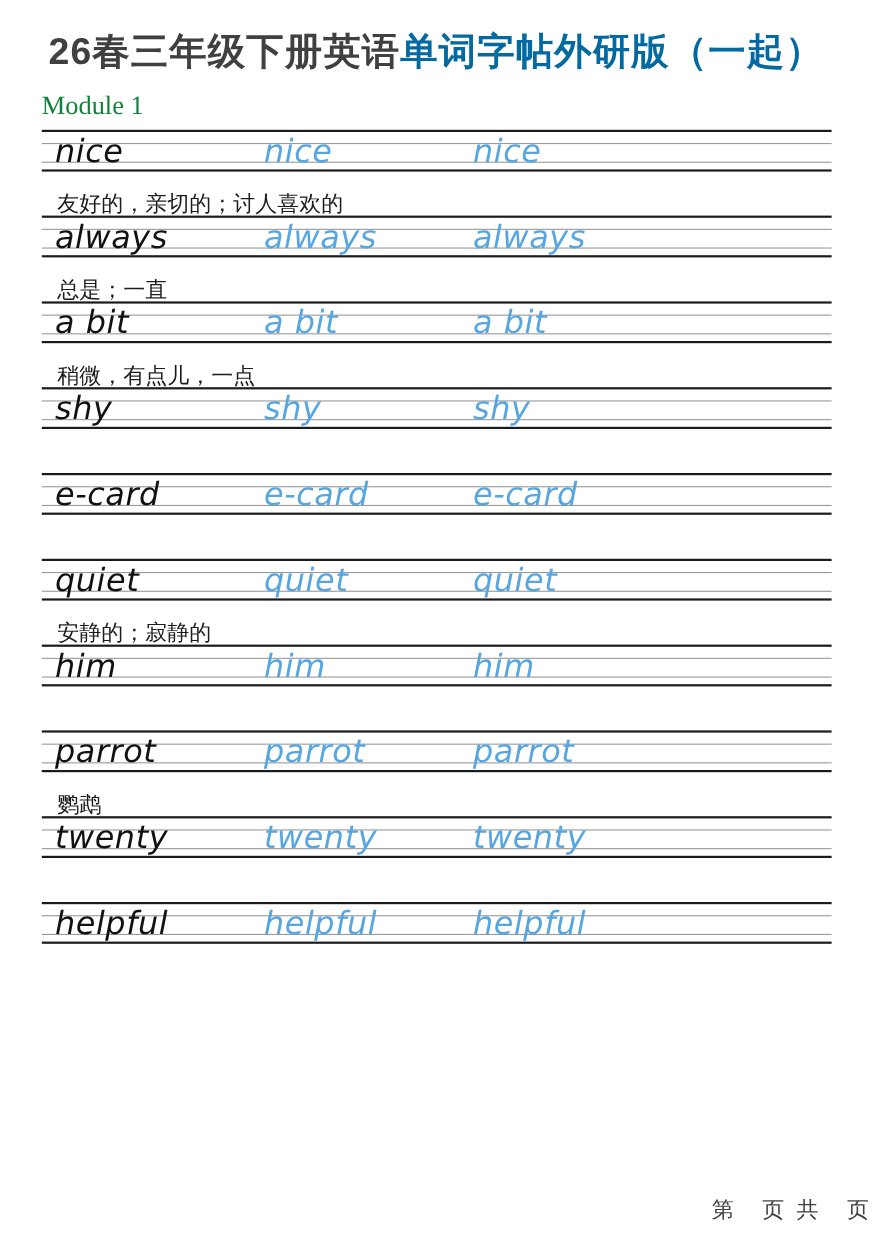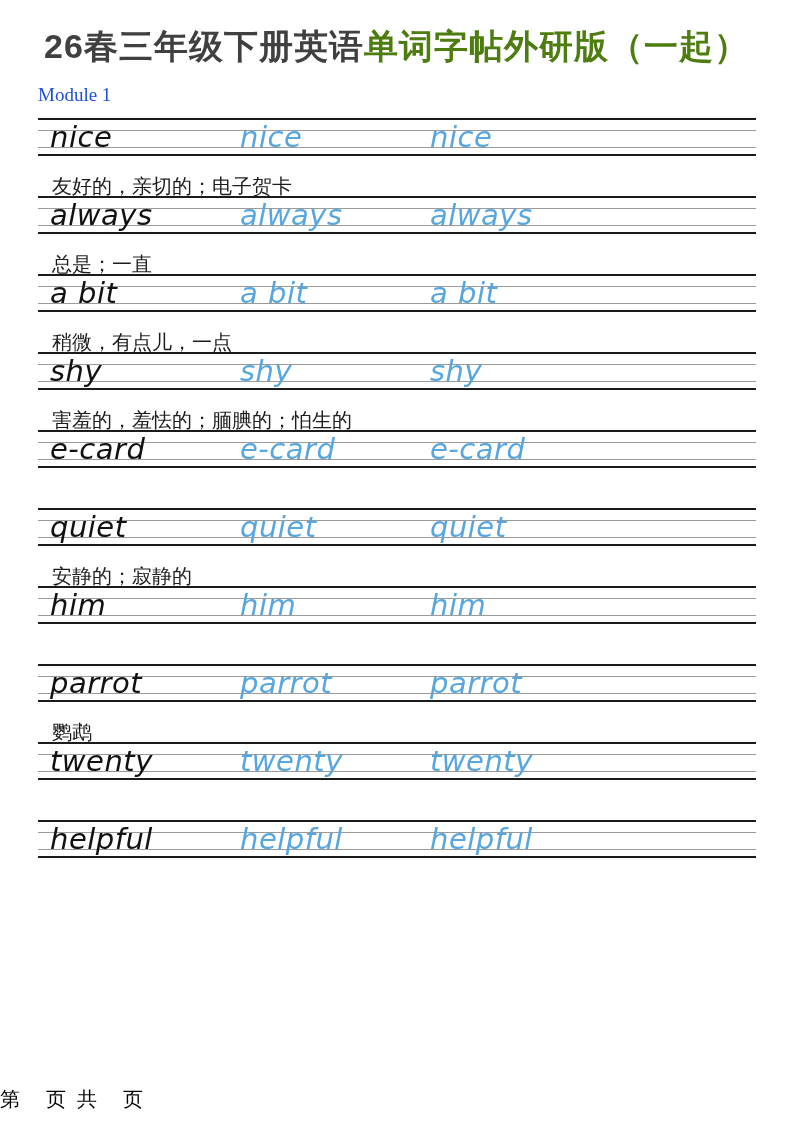--- a/index.html
+++ b/index.html
@@ -12,25 +12,25 @@
   }
   .title {
     position:absolute; top:24px; left:0; right:0;
     text-align:center;
     font-size:34px; font-weight:bold;
     letter-spacing:1px;
     white-space:nowrap;
     font-family:"Liberation Sans", sans-serif;
   }
   .title .black { color:#404040; }
-  .title .red   { color:#4d7c0f; }
+  .title .red   { color:#0369a1; }
   .module {
     position:absolute; top:84px; left:38px;
     font-family:"Liberation Serif", serif;
-    font-size:19px; color:#1d4ed8;
+    font-size:24px; color:#15803d;
   }
   .entries {
     position:absolute; top:118px; left:38px; width:718px;
   }
   .entry { height:78px; position:relative; }
   .guide {
     position:relative;
     height:38px;
     box-sizing:border-box;
     border-top:2px solid #1b1b1b;
@@ -52,22 +52,22 @@
   .w.trace1 { left:202px; color:#58a6e0; }
   .w.trace2 { left:392px; color:#58a6e0; }
   .meaning {
     margin:16px 0 0 14px;
     font-size:20px; line-height:28px;
     color:#1c1c1c;
     font-family:"Liberation Serif", serif;
   }
   .footer {
     position:absolute; top:1086px; left:0; right:0;
-    text-align:left;
-    font-size:20px; color:#000000;
+    text-align:right;
+    font-size:20px; color:#404040;
     letter-spacing:3px;
     font-family:"Liberation Serif", serif;
   }
 </style>
 </head>
 <body>
 
 <div class="page">
 
   <div class="title">
@@ -79,21 +79,21 @@
   <div class="entries">
 
     <div class="entry">
       <div class="guide">
         <div class="thin t1"></div>
         <div class="thin t2"></div>
         <span class="w sample">nice</span>
         <span class="w trace1">nice</span>
         <span class="w trace2">nice</span>
       </div>
-      <div class="meaning">友好的，亲切的；电子贺卡</div>
+      <div class="meaning">友好的，亲切的；讨人喜欢的</div>
     </div>
 
     <div class="entry">
       <div class="guide">
         <div class="thin t1"></div>
         <div class="thin t2"></div>
         <span class="w sample">always</span>
         <span class="w trace1">always</span>
         <span class="w trace2">always</span>
       </div>
@@ -112,21 +112,20 @@
     </div>
 
     <div class="entry">
       <div class="guide">
         <div class="thin t1"></div>
         <div class="thin t2"></div>
         <span class="w sample">shy</span>
         <span class="w trace1">shy</span>
         <span class="w trace2">shy</span>
       </div>
-      <div class="meaning">害羞的，羞怯的；腼腆的；怕生的</div>
     </div>
 
     <div class="entry">
       <div class="guide">
         <div class="thin t1"></div>
         <div class="thin t2"></div>
         <span class="w sample">e-card</span>
         <span class="w trace1">e-card</span>
         <span class="w trace2">e-card</span>
       </div>

